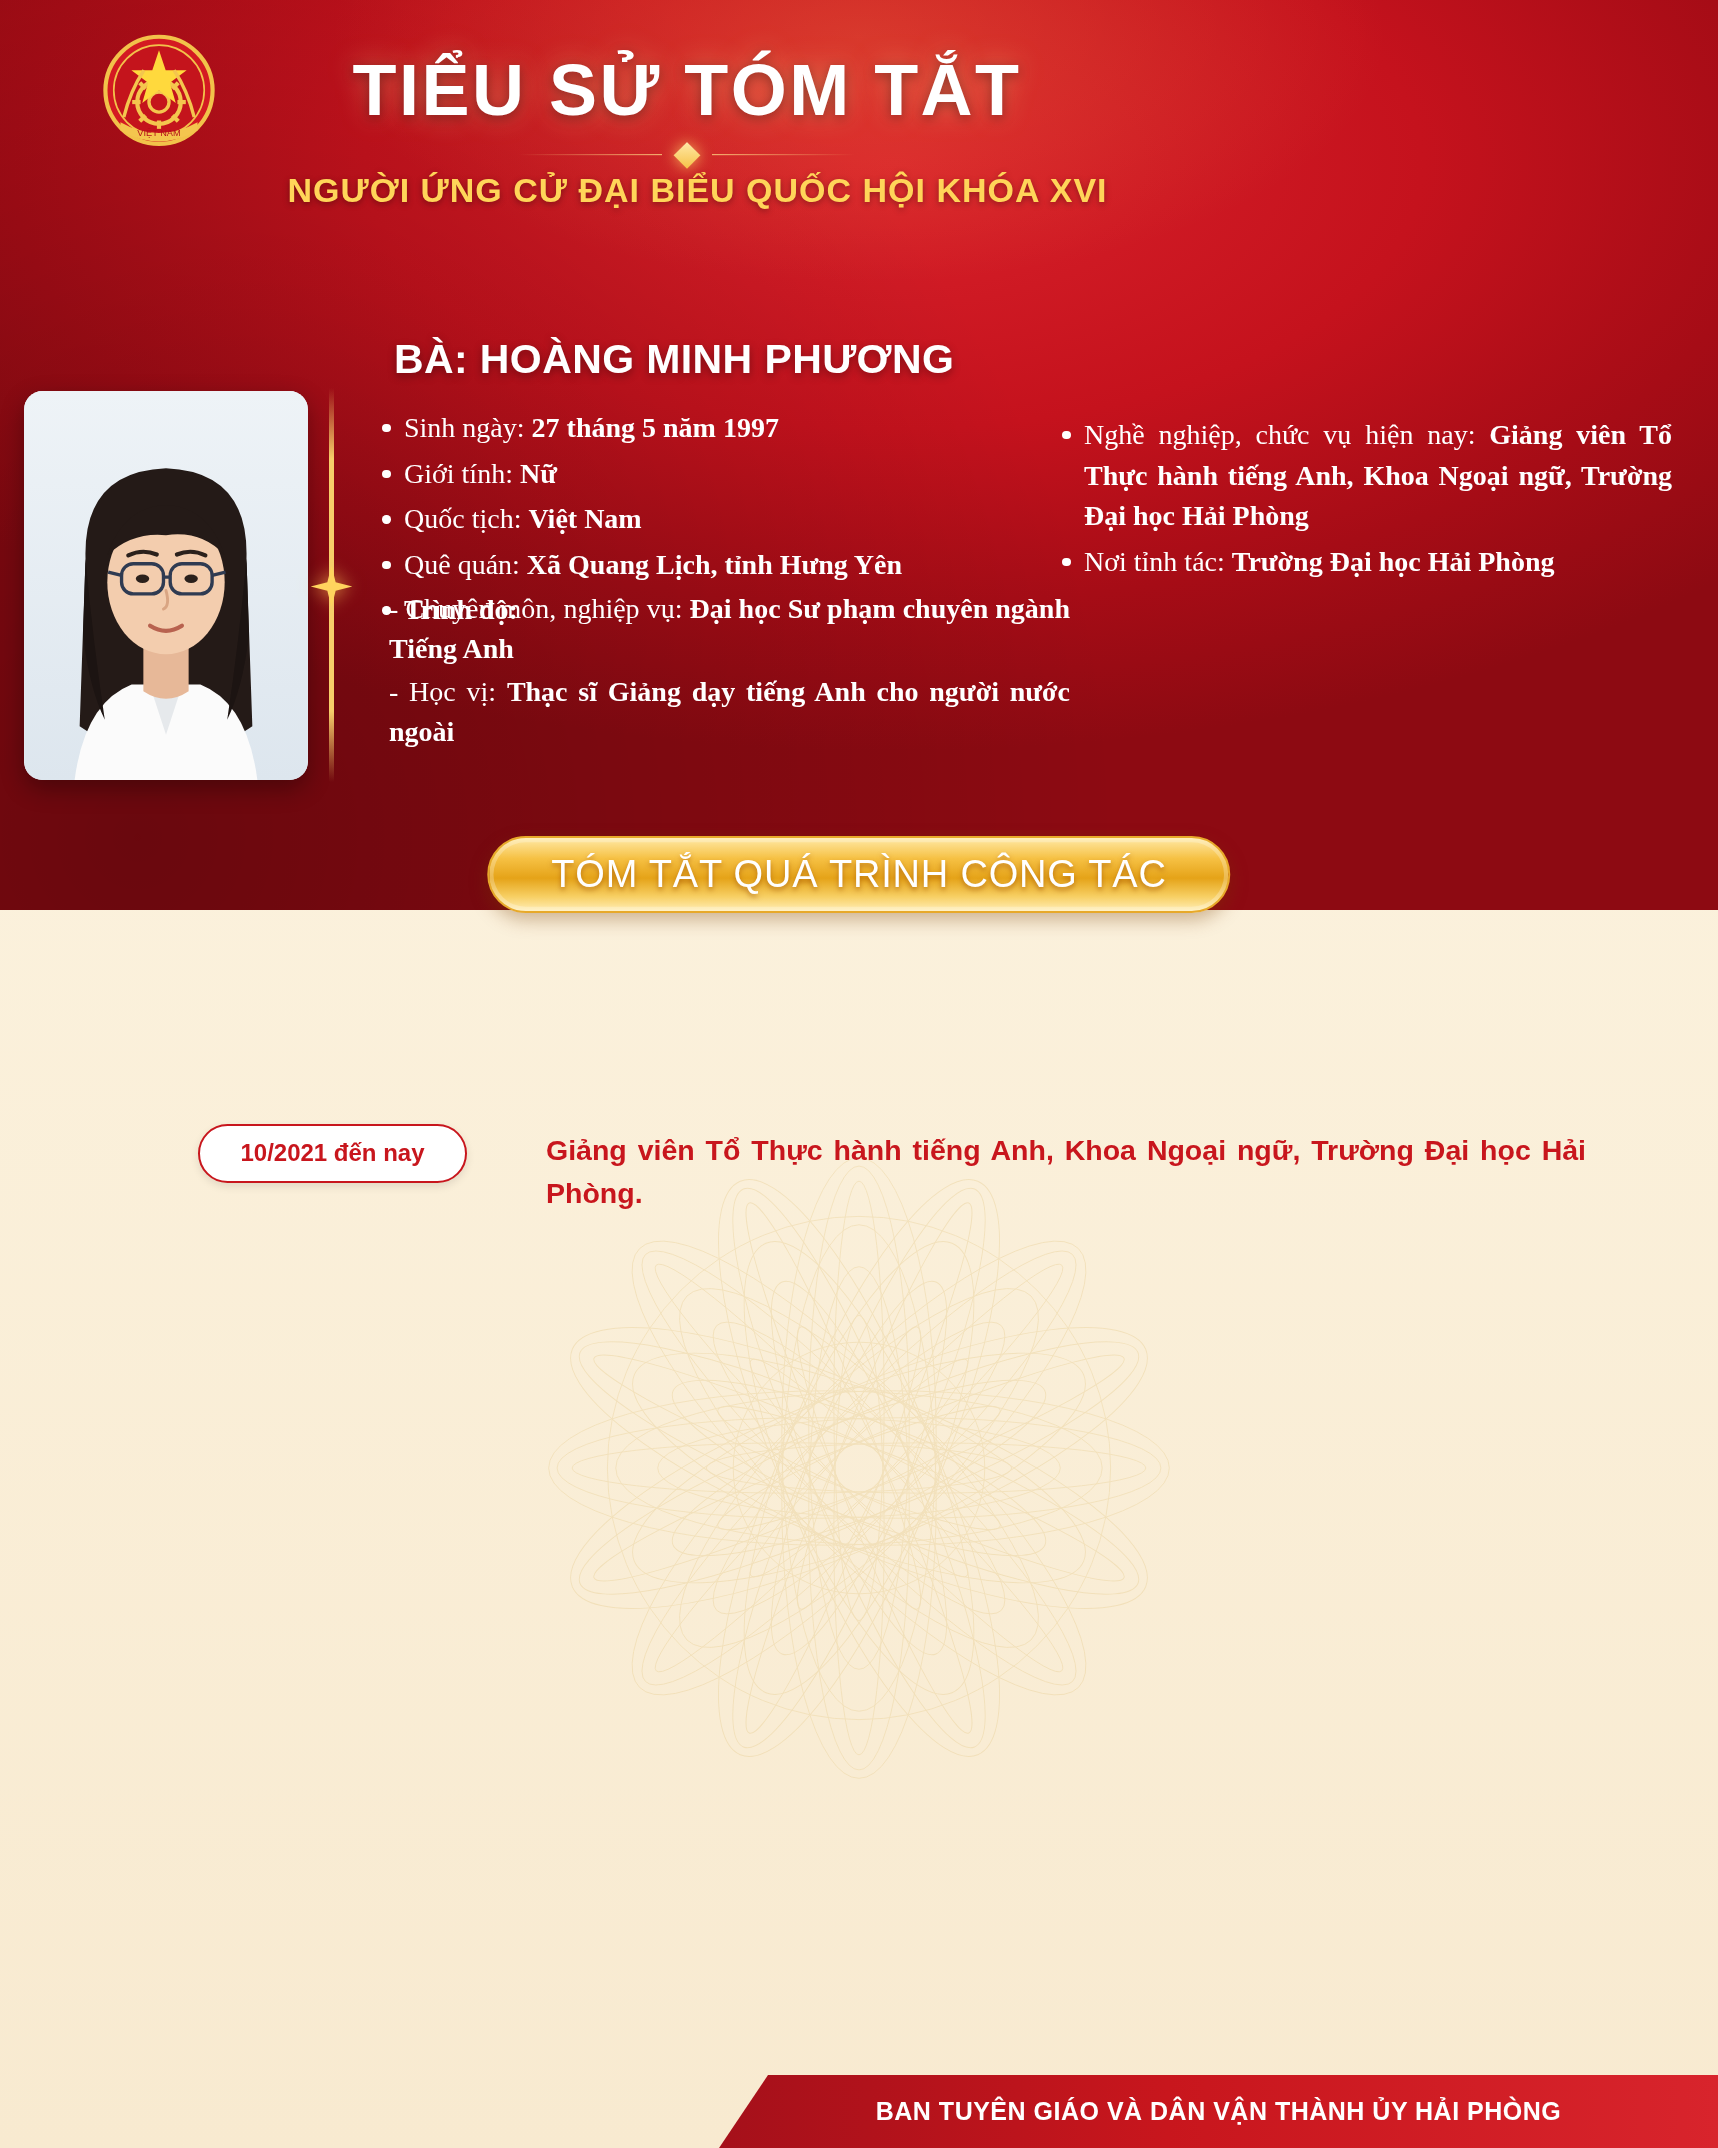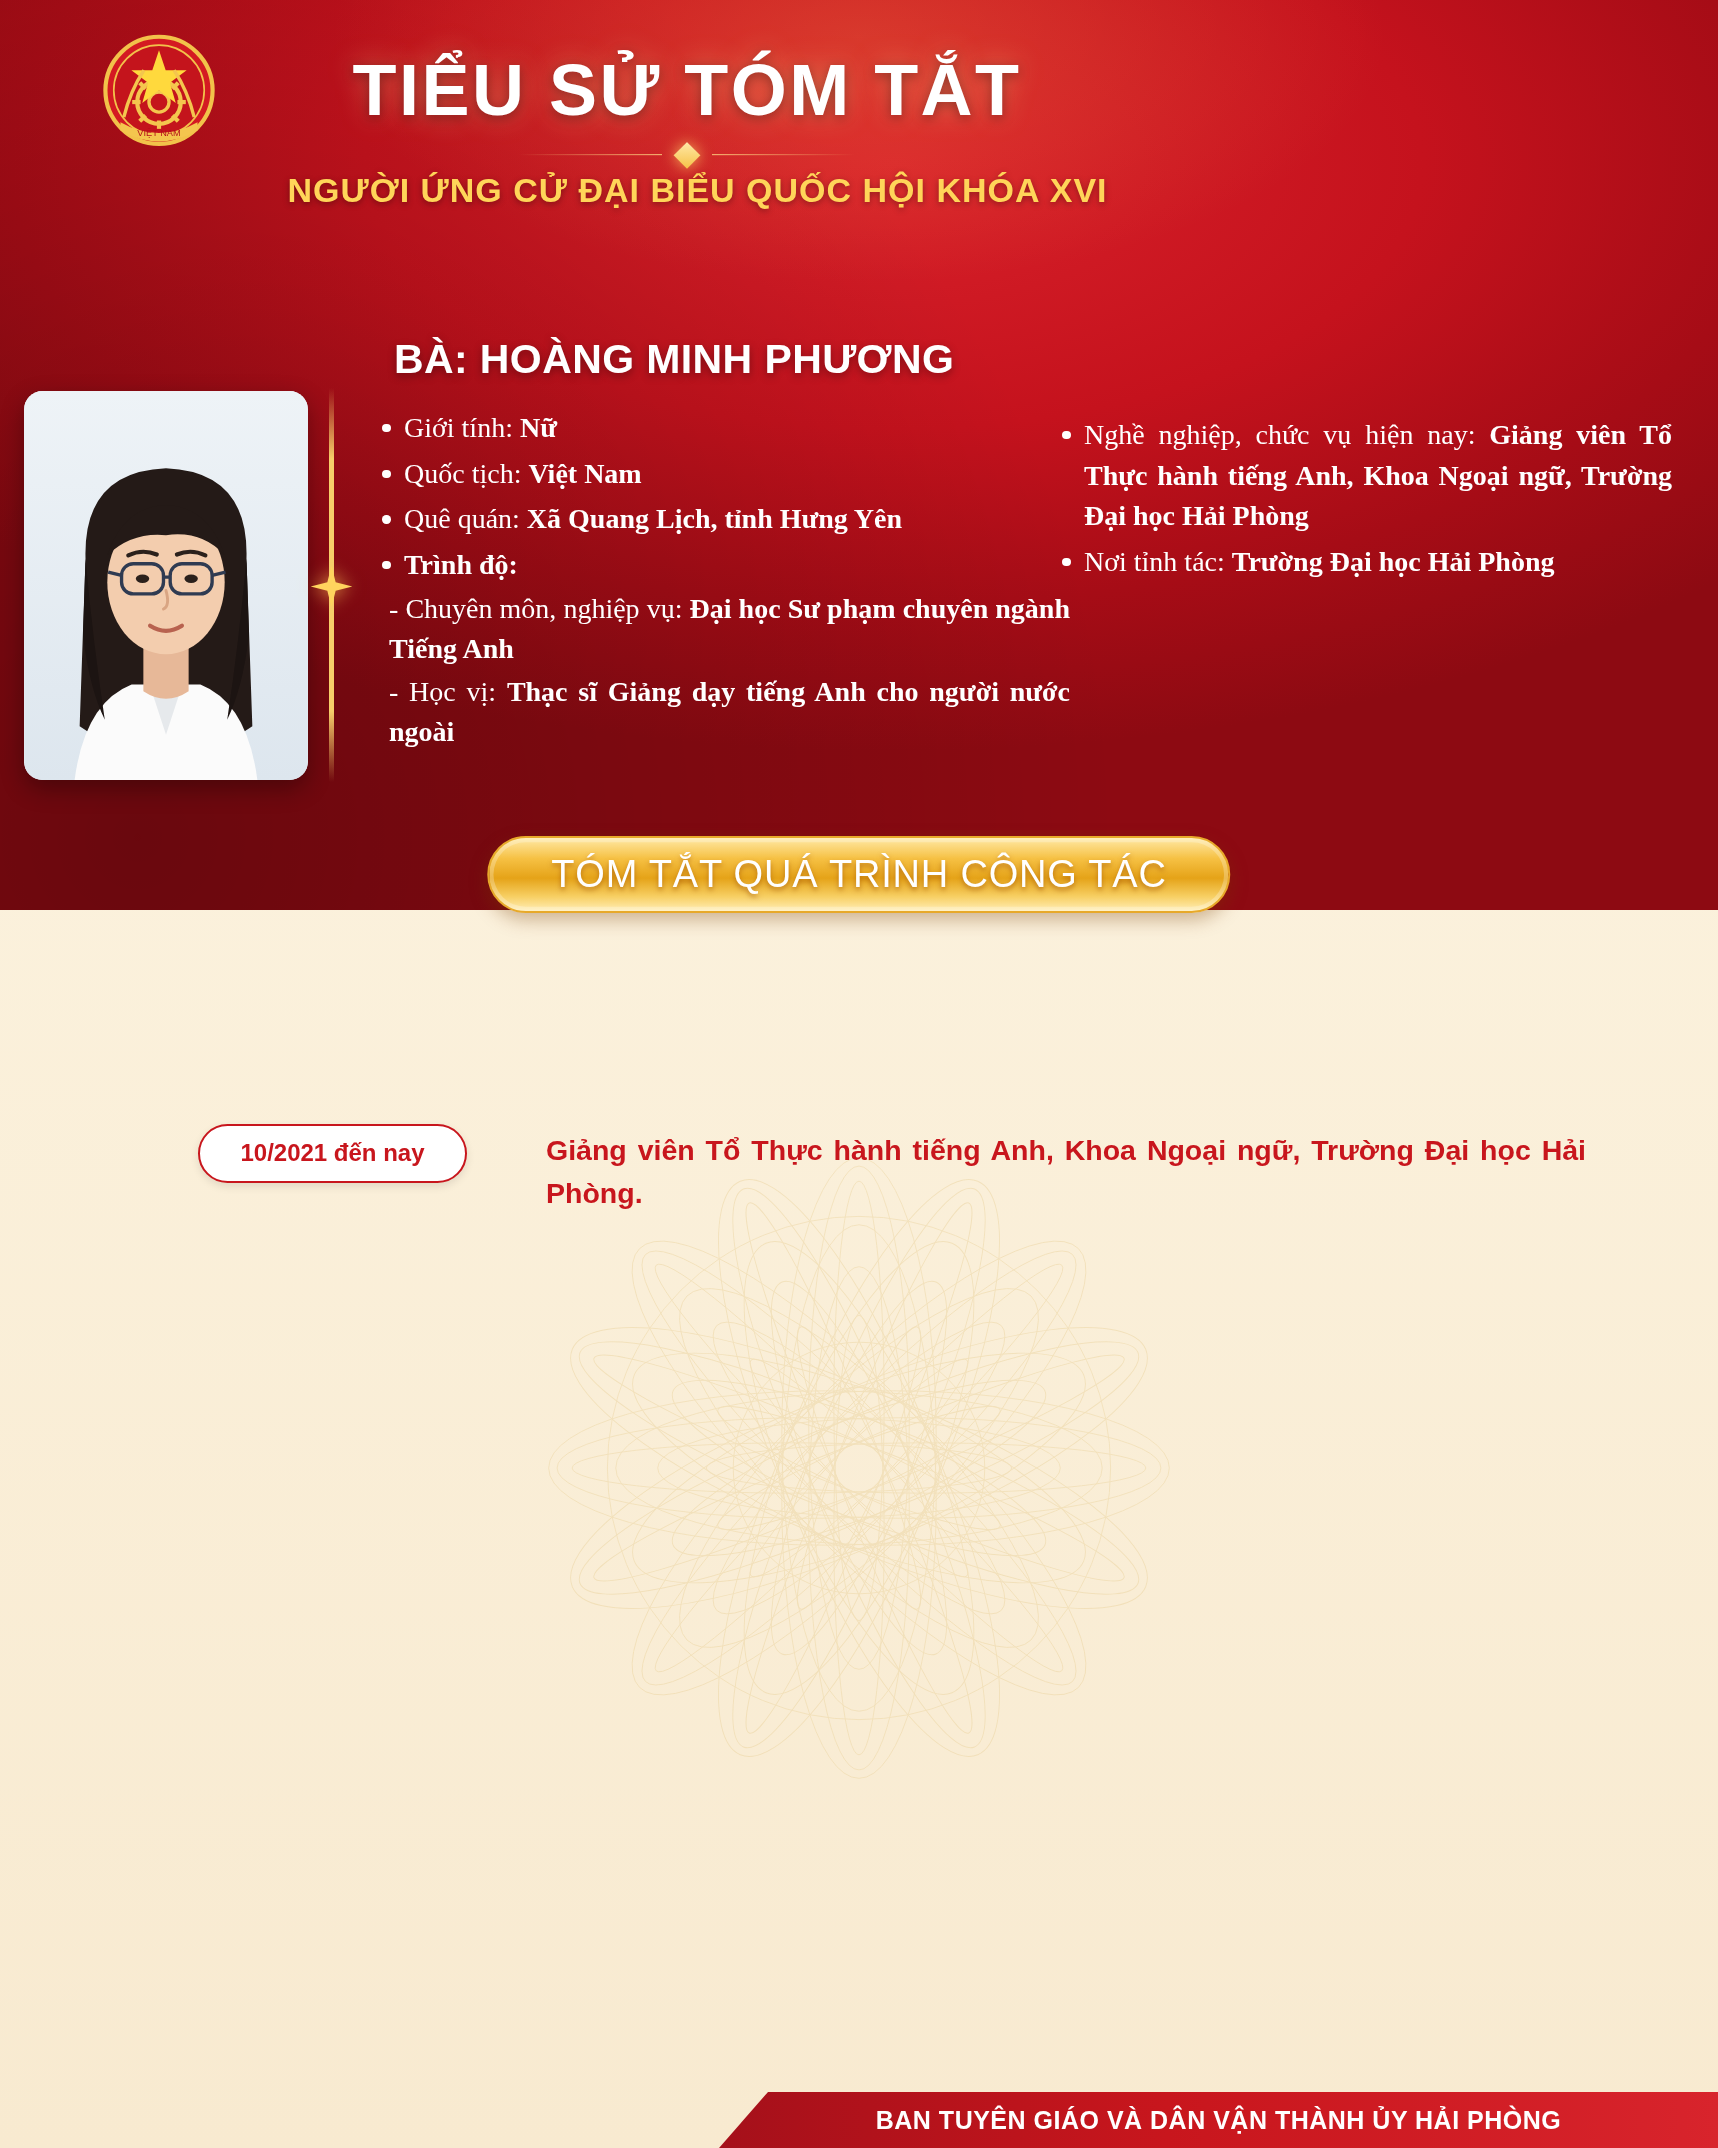--- a/index.html
+++ b/index.html
@@ -214,21 +214,21 @@
     text-align: justify;
   }
 
   
   .footer {
     position: absolute; left: 0; bottom: 0; width: 1718px; height: 77px;
     z-index: 6;
   }
   .footer-bar {
     position: absolute; right: 0; bottom: 0;
-    width: 999px; height: 56px;
+    width: 999px; height: 73px;
     background: linear-gradient(90deg, #a5101a 0%, #c8161d 45%, #d8242c 100%);
     display: flex; align-items: center; justify-content: center;
     clip-path: polygon(49px 0, 100% 0, 100% 100%, 0 100%);
   }
   .footer-bar::before {
     content: "";
     position: absolute; left: -40px; top: 0; width: 50px; height: 77px;
     background: #f2b500;
     transform: skewX(-32deg);
   }
@@ -327,20 +327,24 @@
     </div>
 
     <div class="gold-divider"></div>
     <div class="gold-star">
       <svg viewBox="0 0 54 54" width="45" height="45" aria-hidden="true">
         <polygon fill="#ffd45e" points="27,2 32,22 52,27 32,32 27,52 22,32 2,27 22,22"></polygon>
       </svg>
     </div>
 
     <ul class="info-left">
+      <li>
+        <span>Sinh ngày:</span>
+        <b>27 tháng 5 năm 1997</b>
+      </li>
       <li>
         <span>Giới tính:</span>
         <b>Nữ</b>
       </li>
       <li>
         <span>Quốc tịch:</span>
         <b>Việt Nam</b>
       </li>
       <li>
         <span>Quê quán:</span>

